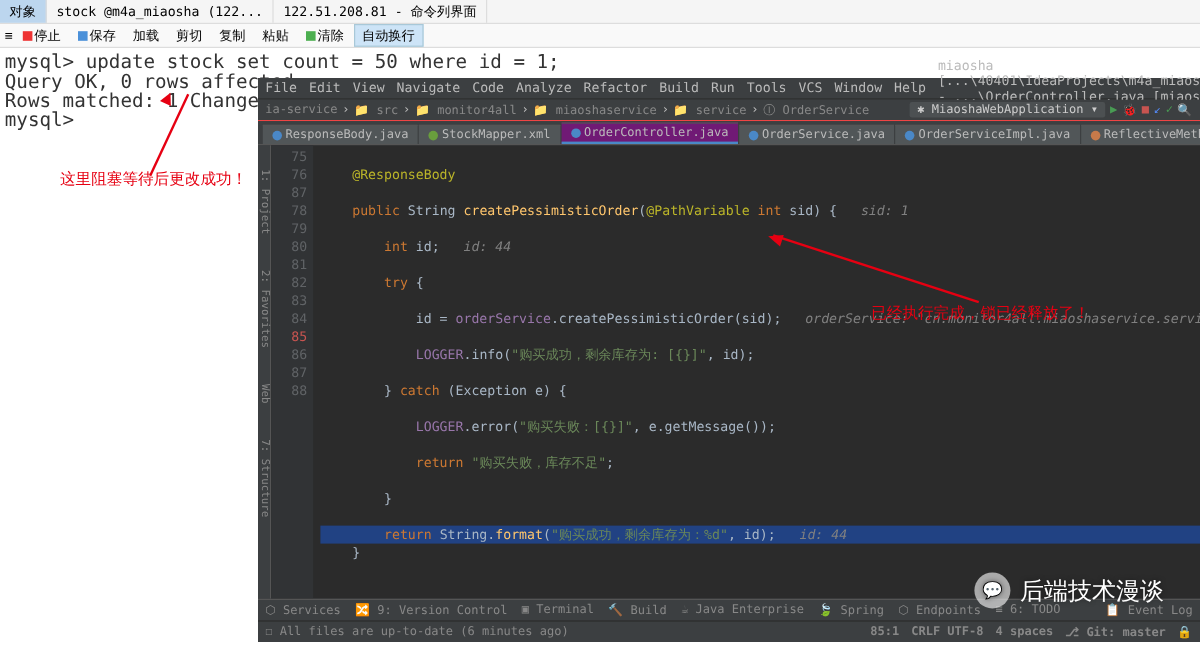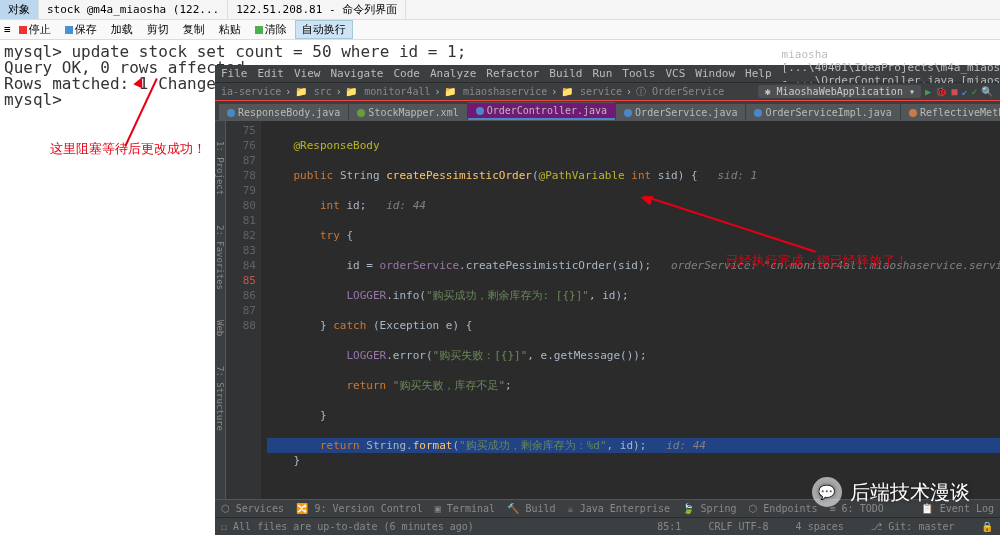--- a/index.html
+++ b/index.html
@@ -59,21 +59,21 @@
 .ann { color: #bbb529; }
 .cmt { color: #808080; font-style: italic; }
 .fn { color: #ffc66d; }
 .fld { color: #9876aa; }
 .hl-line { background: #214283; display: inline-block; width: 100%; }
 .gutter-bp { color: #c75450; }
 
 
 .ide-bottombar { height: 18px; background: #3c3f41; border-top: 1px solid #555; display: flex; align-items: center; padding: 0 6px; gap: 12px; font-size: 10px; color: #888; }
 .ide-statusbar { height: 18px; background: #3c3f41; border-top: 1px solid #2b2b2b; display: flex; align-items: center; padding: 0 6px; font-size: 10px; color: #888; justify-content: space-between; }
-.status-right { display: flex; gap: 27px; align-items: center; }
+.status-right { display: flex; gap: 10px; align-items: center; font-weight: bold; }
 
 .annotation-right { position: absolute; top: 252px; right: 92px; color: #e60012; font-size: 13px; font-family: sans-serif; z-index: 10; }
 .arrow-right { position: absolute; top: 195px; left: 640px; width: 180px; height: 60px; z-index: 9; }
 .arrow-right::after { content: ''; position: absolute; width: 180px; height: 2px; background: #e60012; transform: rotate(18deg); top: 28px; }
 .arrow-right::before { content: ''; position: absolute; top: -2px; left: -5px; border: 5px solid transparent; border-right: 12px solid #e60012; transform: rotate(18deg); }
 
 
 .watermark { position: absolute; bottom: 40px; right: 30px; color: #fff; font-size: 20px; font-family: sans-serif; display: flex; align-items: center; gap: 8px; text-shadow: 0 0 4px rgba(0,0,0,0.5); z-index: 20; }
 .wm-icon { width: 30px; height: 30px; background: rgba(255,255,255,0.6); border-radius: 50%; display: flex; align-items: center; justify-content: center; color: #999; font-size: 14px; }
 </style>

